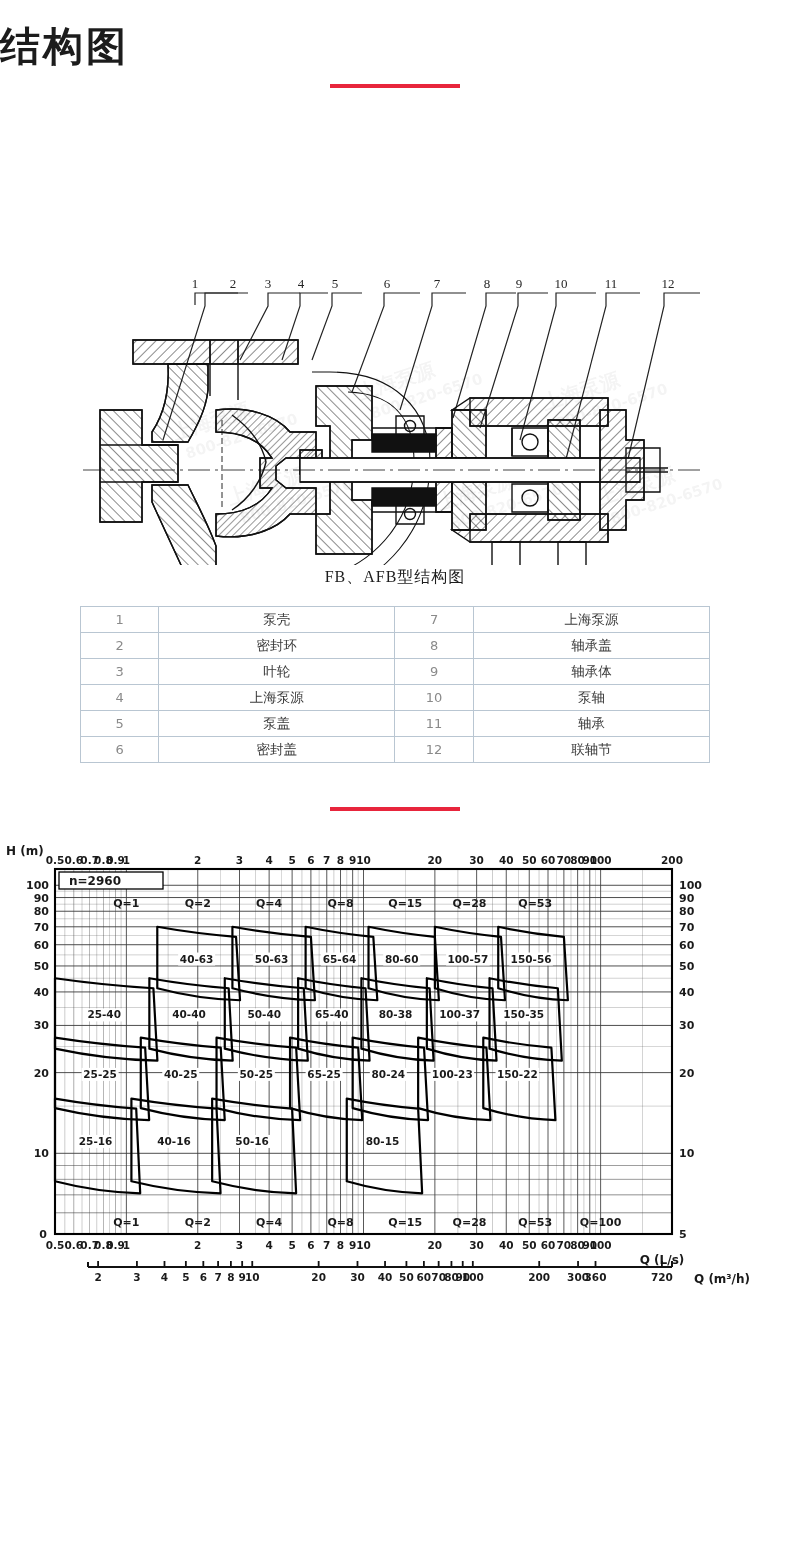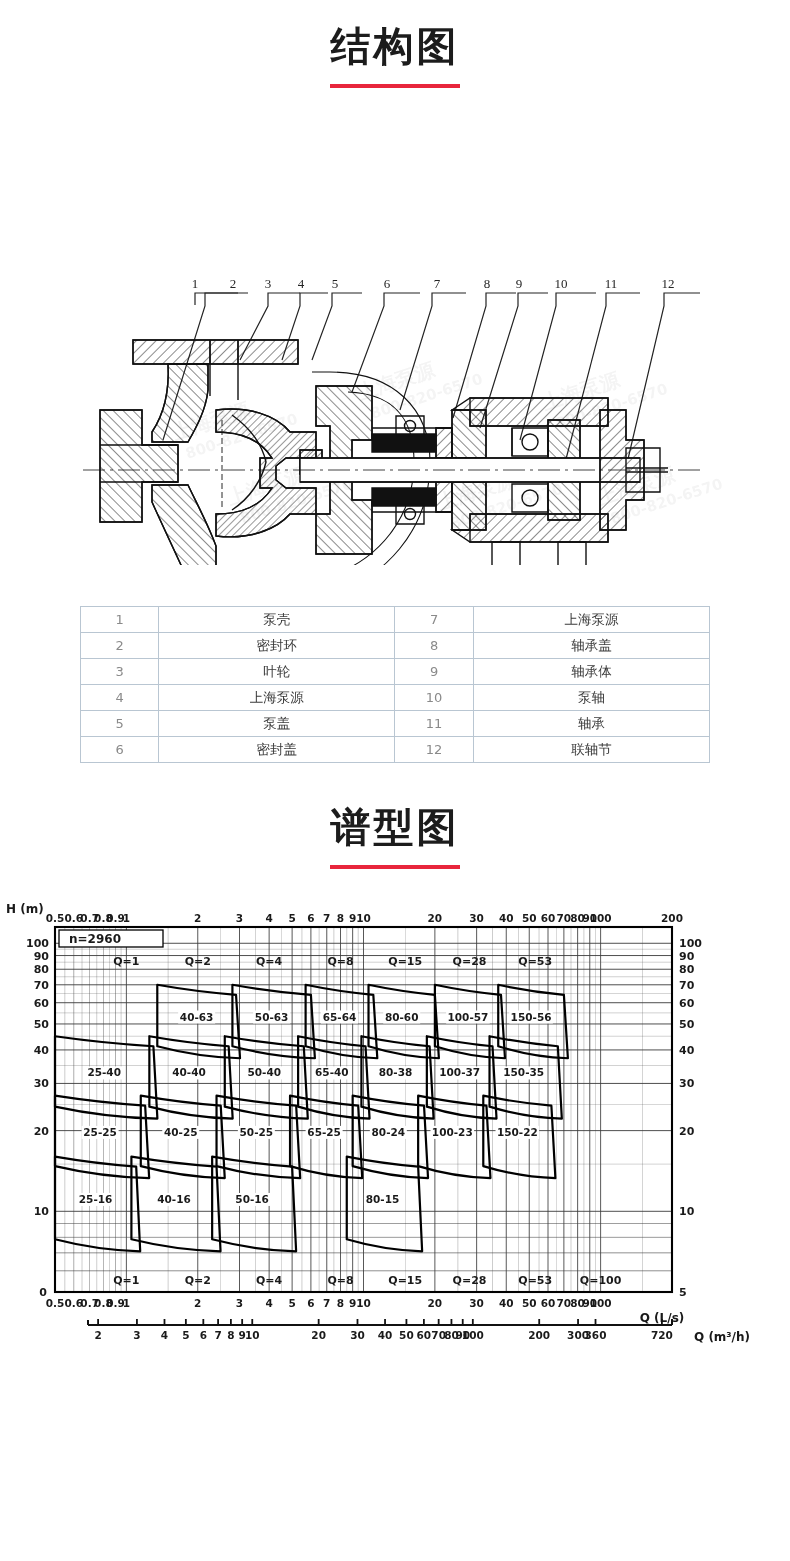--- a/index.html
+++ b/index.html
@@ -6,21 +6,21 @@
   html, body { margin:0; padding:0; }
   body {
     width:790px; height:1561px;
     background:#ffffff;
     font-family:"Liberation Sans", sans-serif;
     position:relative;
     overflow:hidden;
   }
 
   
-  .section-title-wrap { width:100%; text-align:center; }
+  .section-title-wrap { width:100%; }
   .section-title {
     font-family:"DejaVu Sans", sans-serif;
     font-weight:bold;
     font-size:40px;
     color:#1c1c1c;
     letter-spacing:3px;
     line-height:1;
   }
   .title-rule {
     width:130px; height:4px;
@@ -266,20 +266,21 @@
 
       <g>
         <path d="M600 300 L626 300 L626 330 L644 330 L644 390 L626 390 L626 420 L600 420 Z" fill="url(#h45)"></path>
         <path d="M600 300 L626 300 L626 330 L644 330 L644 390 L626 390 L626 420 L600 420 Z" fill="none"></path>
         <path d="M626 338 L660 338 L660 382 L626 382 Z" fill="none"></path>
         <path d="M626 362 L668 362 M626 358 L668 358"></path>
       </g>
     </g>
   </svg>
 
+  <div class="diag-caption">FB、AFB型结构图</div>
 </div>
 
 <table id="parts-table">
   <tbody>
     <tr>
       <td class="num">1</td>
       <td class="nam">泵壳</td>
       <td class="num">7</td>
       <td class="nam">上海泵源</td>
     </tr>
@@ -310,21 +311,20 @@
     <tr>
       <td class="num">6</td>
       <td class="nam">密封盖</td>
       <td class="num">12</td>
       <td class="nam">联轴节</td>
     </tr>
   </tbody>
 </table>
 
 <div class="section-title-wrap" style="margin-top:44px;">
-  <div class="section-title">谱型图</div>
   <div class="title-rule"></div>
 </div>
 
 <div id="perf-chart">
   <svg id="chart-svg" width="790" height="500" viewBox="0 0 790 500">
     <g id="g-grid">
         <line x1="55" y1="38" x2="55" y2="403" stroke="#3b3b3b" stroke-width="0.9" opacity="0.95"></line>
         <line x1="73.77544290839025" y1="38" x2="73.77544290839025" y2="403" stroke="#3b3b3b" stroke-width="0.6" opacity="0.7"></line>
         <line x1="89.64985369820747" y1="38" x2="89.64985369820747" y2="403" stroke="#3b3b3b" stroke-width="0.6" opacity="0.7"></line>
         <line x1="103.40089379892854" y1="38" x2="103.40089379892854" y2="403" stroke="#3b3b3b" stroke-width="0.6" opacity="0.7"></line>

